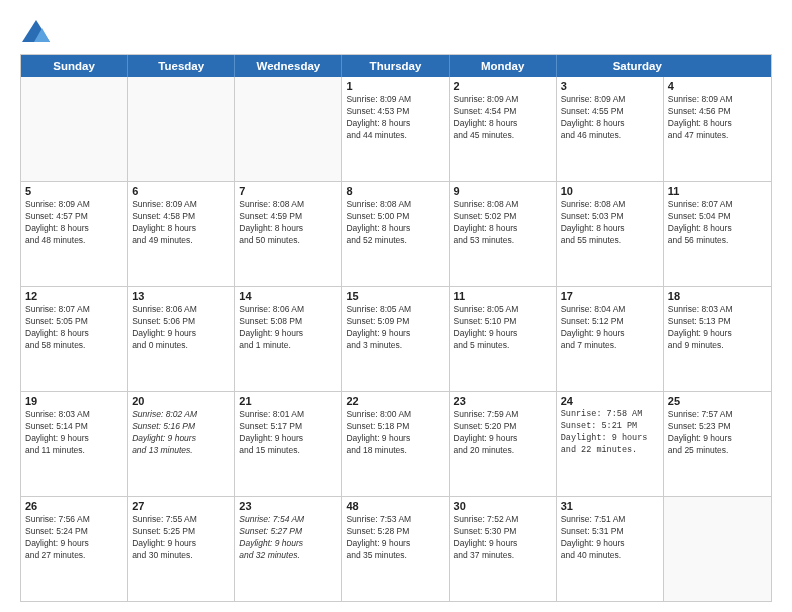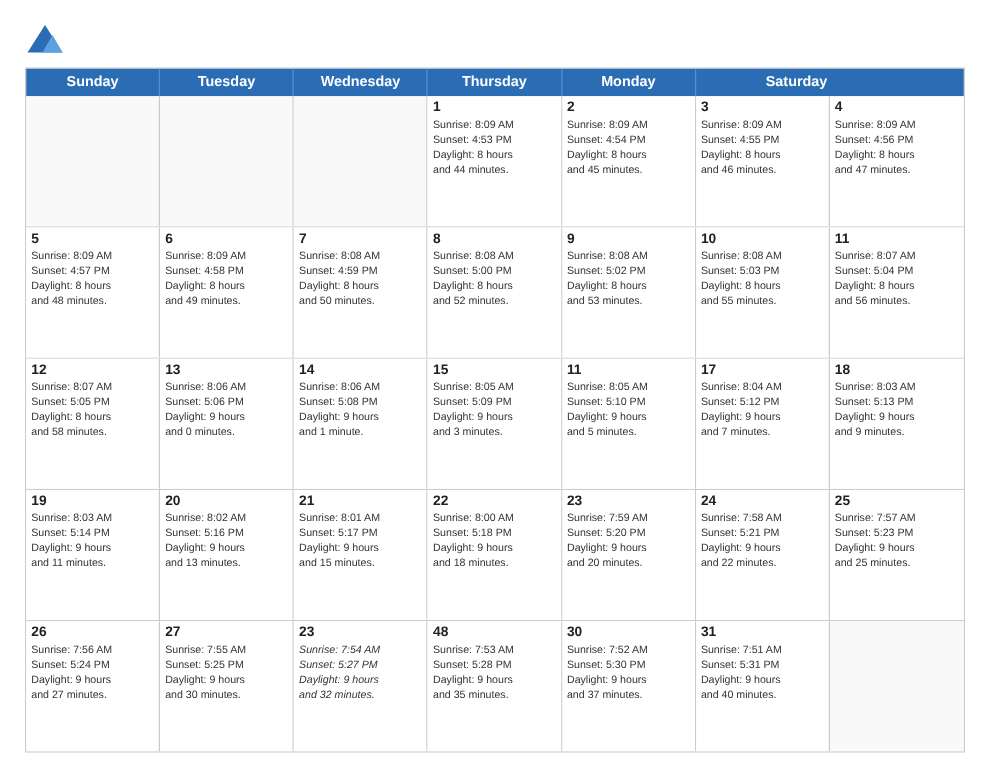--- a/index.html
+++ b/index.html
@@ -285,21 +285,21 @@
         <div class="cal-week">
           <div class="cal-cell">
             <span class="day-num">19</span>
             <div class="cell-text" style="white-space: pre-line;">Sunrise: 8:03 AM
 Sunset: 5:14 PM
 Daylight: 9 hours
 and 11 minutes.</div>
           </div>
           <div class="cal-cell">
             <span class="day-num">20</span>
-            <div class="cell-text" style="white-space: pre-line;">Sunrise: 8:02 AM
+            <div class="cell-text" style="white-space: pre-line; font-style: italic;">Sunrise: 8:02 AM
 Sunset: 5:16 PM
 Daylight: 9 hours
 and 13 minutes.</div>
           </div>
           <div class="cal-cell">
             <span class="day-num">21</span>
             <div class="cell-text" style="white-space: pre-line;">Sunrise: 8:01 AM
 Sunset: 5:17 PM
 Daylight: 9 hours
 and 15 minutes.</div>
@@ -313,21 +313,21 @@
           </div>
           <div class="cal-cell">
             <span class="day-num">23</span>
             <div class="cell-text" style="white-space: pre-line;">Sunrise: 7:59 AM
 Sunset: 5:20 PM
 Daylight: 9 hours
 and 20 minutes.</div>
           </div>
           <div class="cal-cell">
             <span class="day-num">24</span>
-            <div class="cell-text" style="white-space: pre-line;">Sunrise: 7:58 AM
+            <div class="cell-text" style="white-space: pre-line; font-family: Liberation Mono, monospace;">Sunrise: 7:58 AM
 Sunset: 5:21 PM
 Daylight: 9 hours
 and 22 minutes.</div>
           </div>
           <div class="cal-cell">
             <span class="day-num">25</span>
             <div class="cell-text" style="white-space: pre-line;">Sunrise: 7:57 AM
 Sunset: 5:23 PM
 Daylight: 9 hours
 and 25 minutes.</div>

